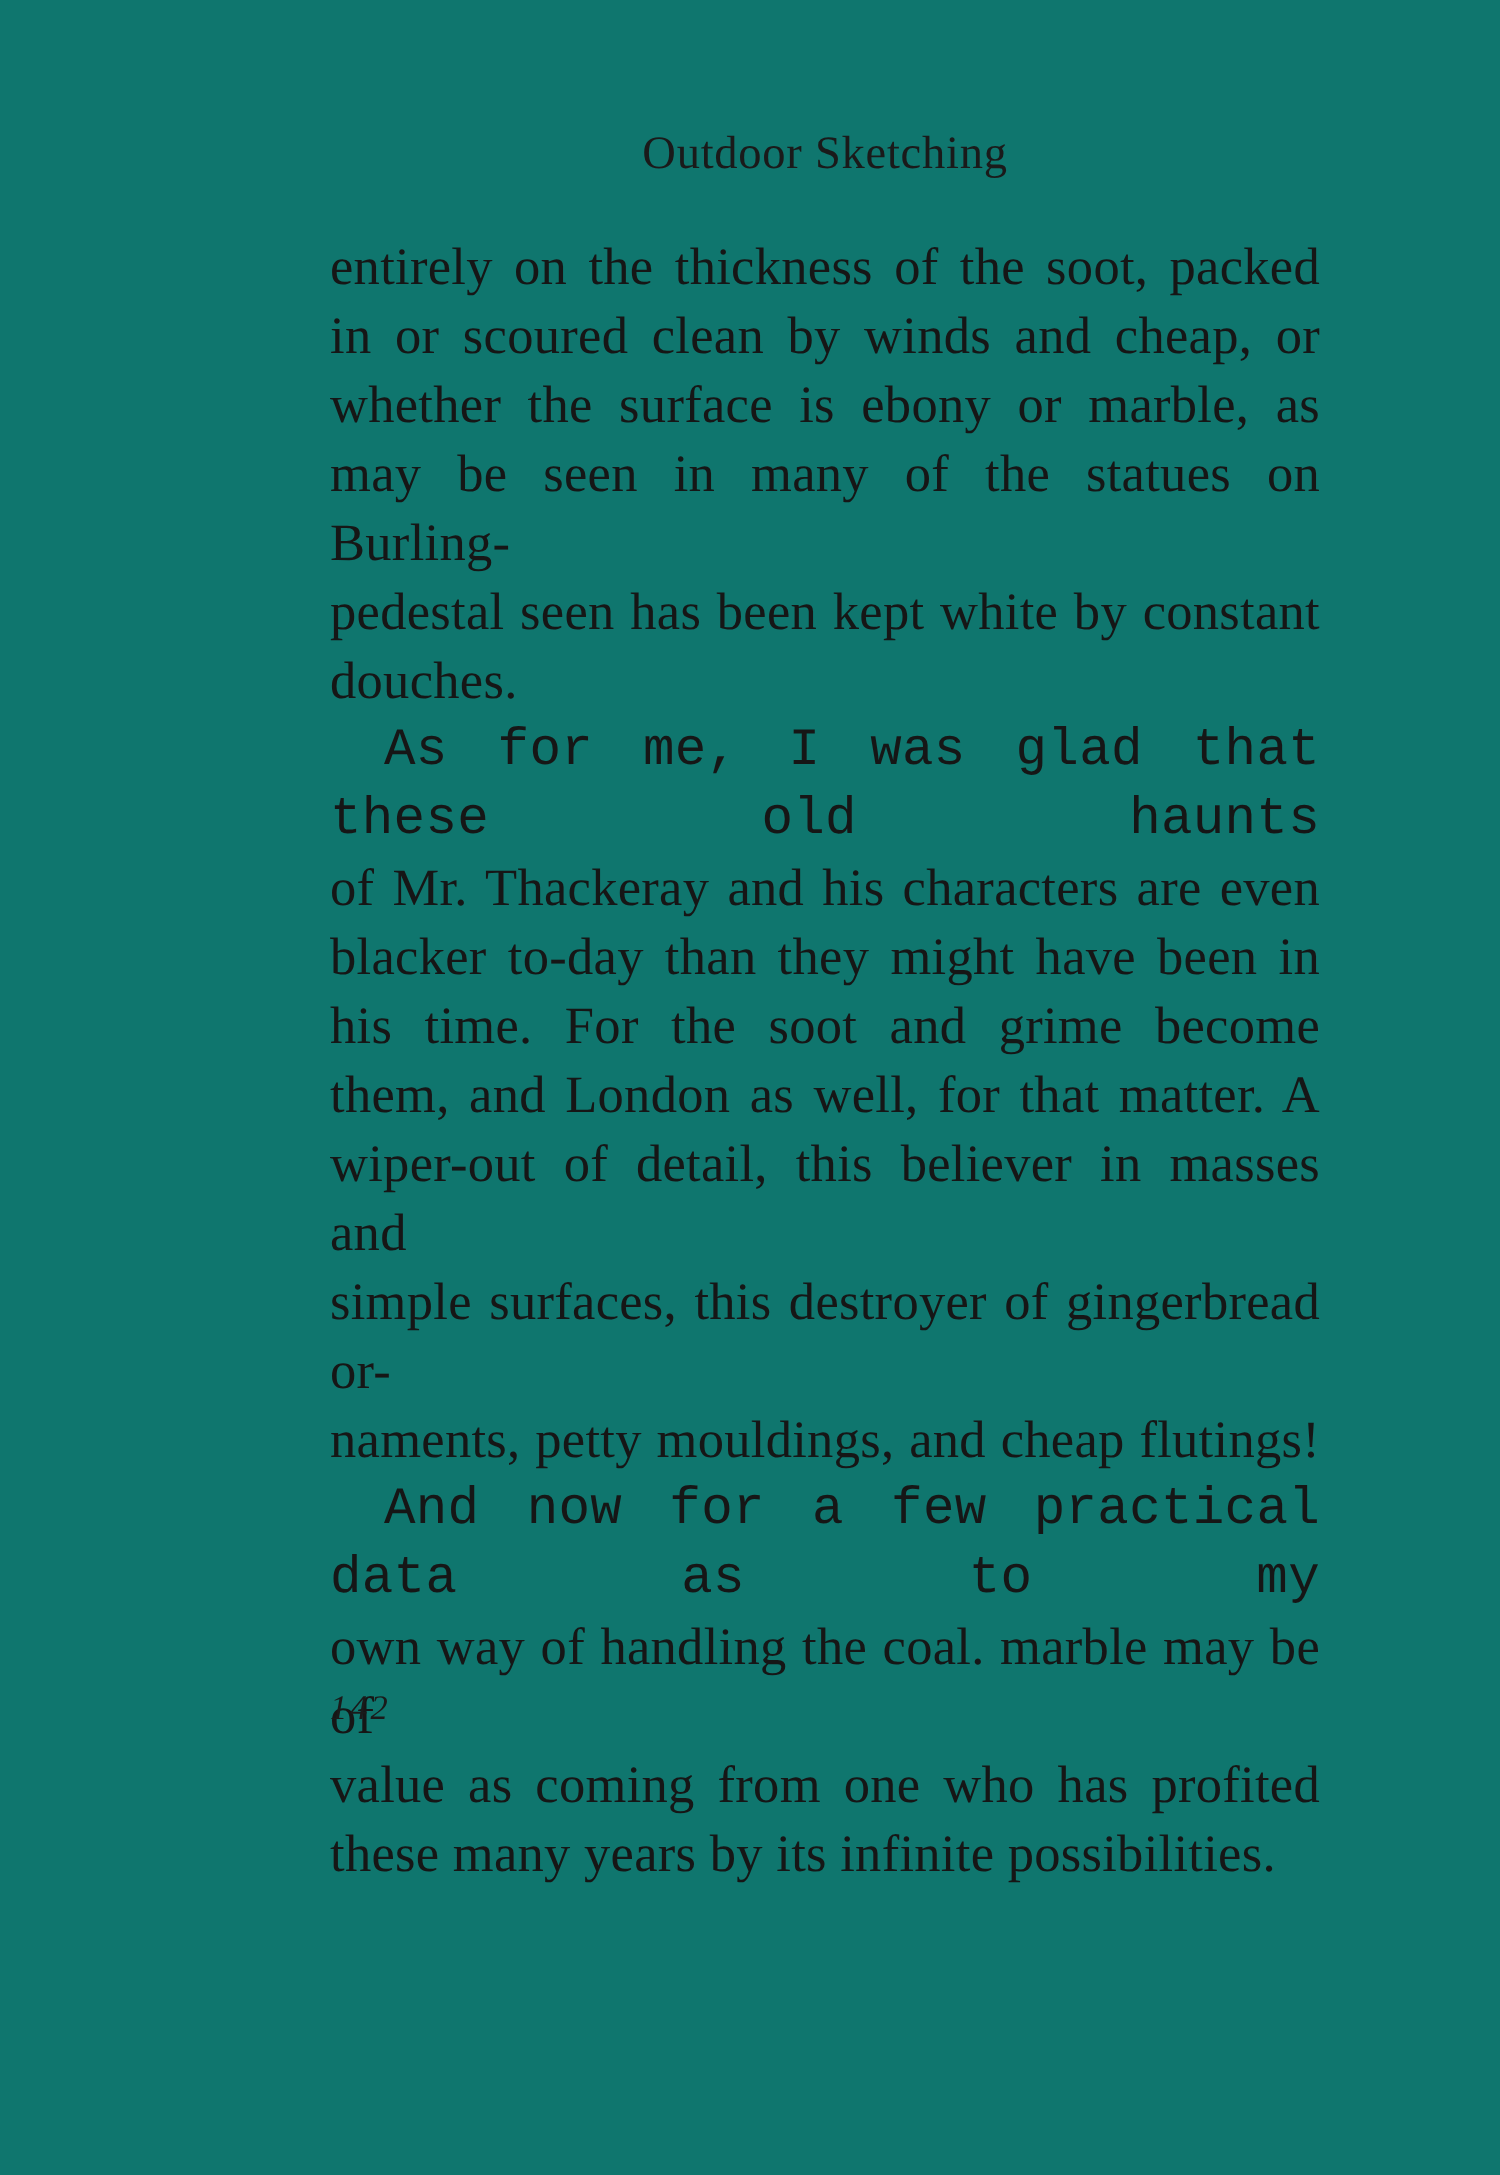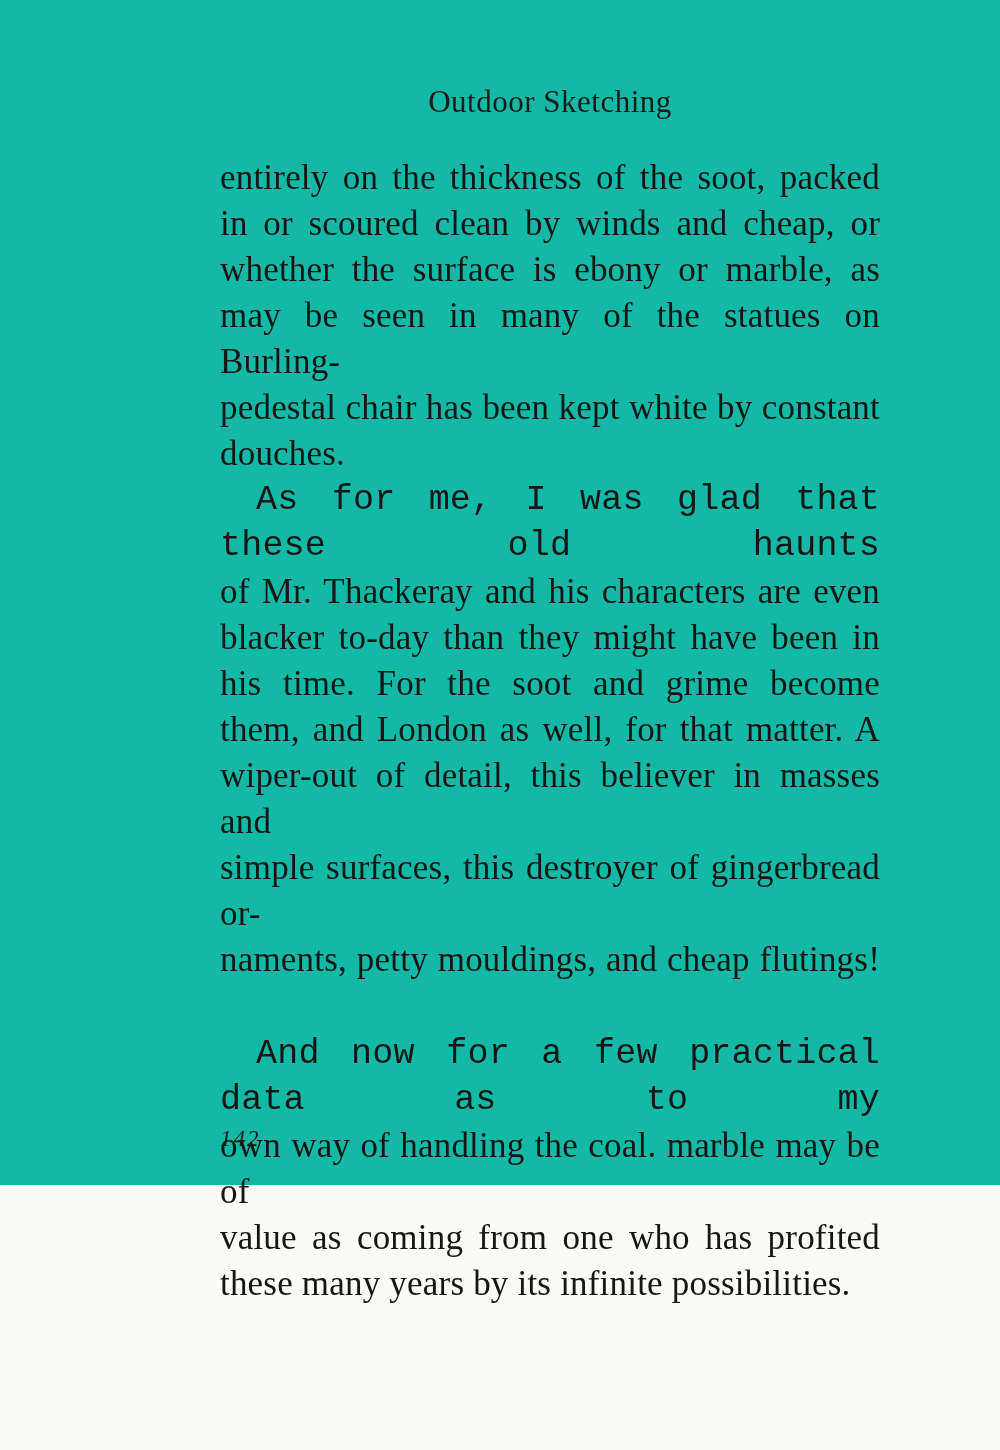--- a/index.html
+++ b/index.html
@@ -8,23 +8,23 @@
     width: 1000px;
     height: 1450px;
     background: #fafaf7;
     font-family: "Liberation Serif", "DejaVu Serif", serif;
     color: #1c1c1c;
     overflow: hidden;
   }
 
   .page {
     width: 1000px;
-    height: 1185px;
+    height: 1450px;
     position: relative;
-    background: #14b8a6;
+    background: #0f766e;
   }
 
   .running-head {
     position: absolute;
     top: 84px;
     left: 220px;
     width: 660px;
     text-align: center;
     font-size: 31px;
     font-weight: 400;
@@ -37,21 +37,21 @@
     top: 155px;
     left: 220px;
     width: 660px;
     font-size: 35px;
     line-height: 46px;
     color: #161616;
   }
 
   .paragraph { margin: 0; }
 
-  .paragraph.gap-before { margin-top: 48px; }
+  .paragraph.gap-before { }
 
   .line {
     text-align: justify;
     text-align-last: justify;
     white-space: normal;
     letter-spacing: 0.2px;
   }
 
   .line.last-left {
     text-align-last: left;
@@ -79,21 +79,21 @@
 
 <div class="page">
   <h1 class="running-head">Outdoor Sketching</h1>
 
   <div class="text-block" id="text-block">
       <div class="paragraph">
         <div class="line">entirely on the thickness of the soot, packed</div>
         <div class="line">in or scoured clean by winds and cheap, or</div>
         <div class="line">whether the surface is ebony or marble, as</div>
         <div class="line">may be seen in many of the statues on Burling-</div>
-        <div class="line">pedestal chair has been kept white by constant</div>
+        <div class="line">pedestal seen has been kept white by constant</div>
         <div class="line last-left">douches.</div>
       </div>
       <div class="paragraph">
         <div class="line indent">As for me, I was glad that these old haunts</div>
         <div class="line">of Mr. Thackeray and his characters are even</div>
         <div class="line">blacker to-day than they might have been in</div>
         <div class="line">his time.  For the soot and grime become</div>
         <div class="line">them, and London as well, for that matter.  A</div>
         <div class="line">wiper-out of detail, this believer in masses and</div>
         <div class="line">simple surfaces, this destroyer of gingerbread or-</div>

